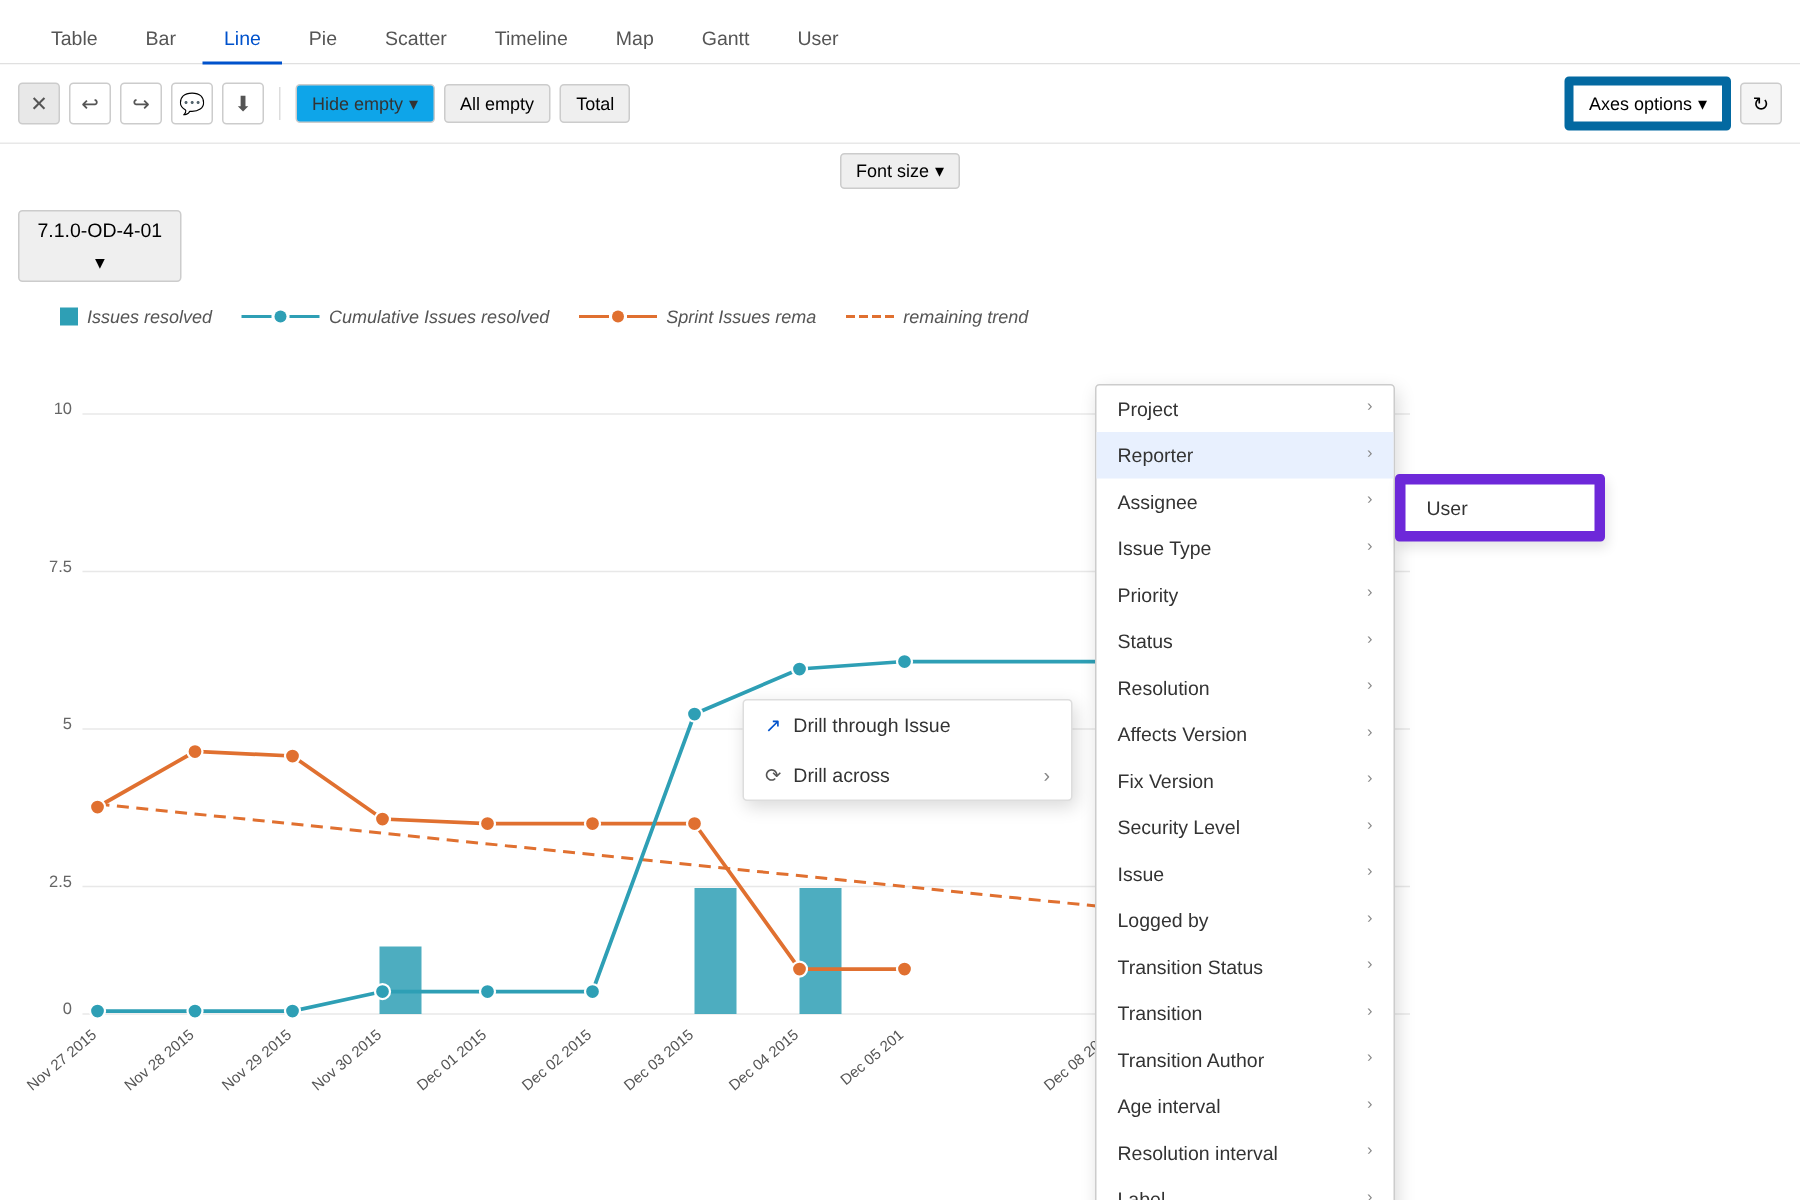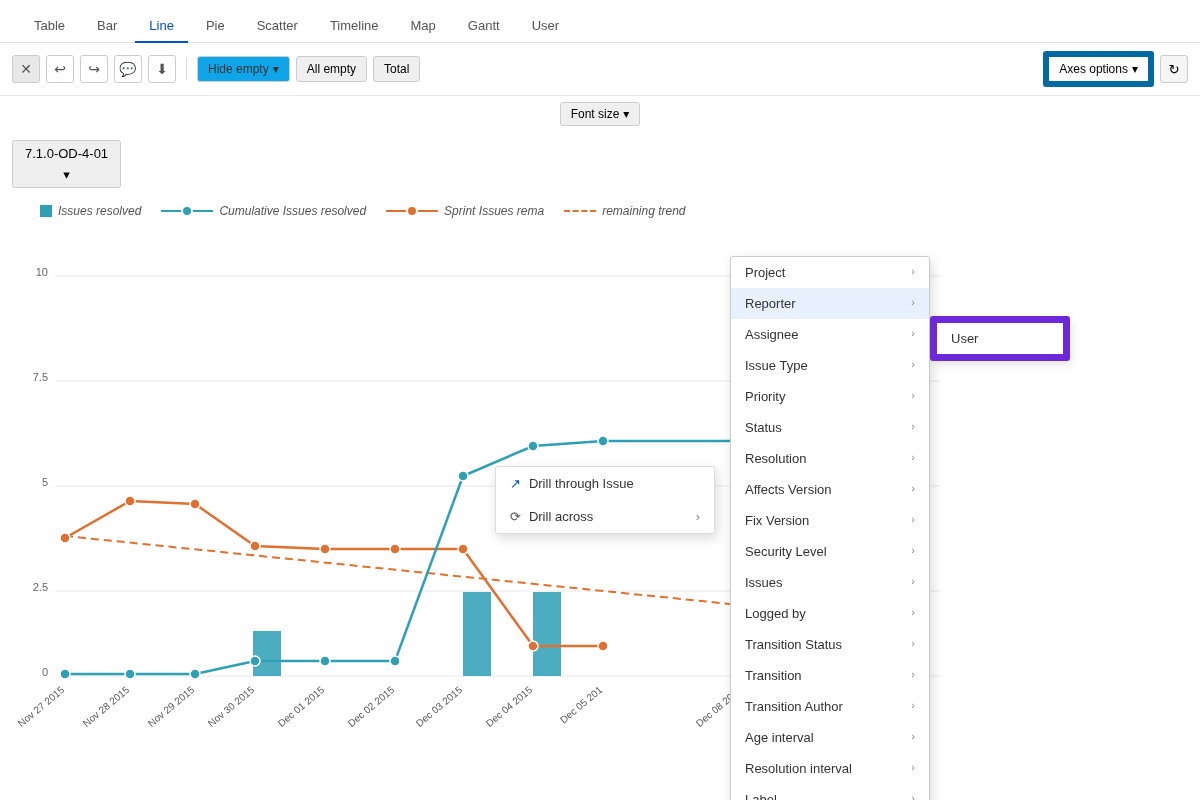--- a/index.html
+++ b/index.html
@@ -240,21 +240,21 @@
     </div>
     <div class="context-menu-item">
       <span>Fix Version</span>
       <span class="chevron">›</span>
     </div>
     <div class="context-menu-item">
       <span>Security Level</span>
       <span class="chevron">›</span>
     </div>
     <div class="context-menu-item">
-      <span>Issues</span>
+      <span>Issue</span>
       <span class="chevron">›</span>
     </div>
     <div class="context-menu-item">
       <span>Logged by</span>
       <span class="chevron">›</span>
     </div>
     <div class="context-menu-item">
       <span>Transition Status</span>
       <span class="chevron">›</span>
     </div>

